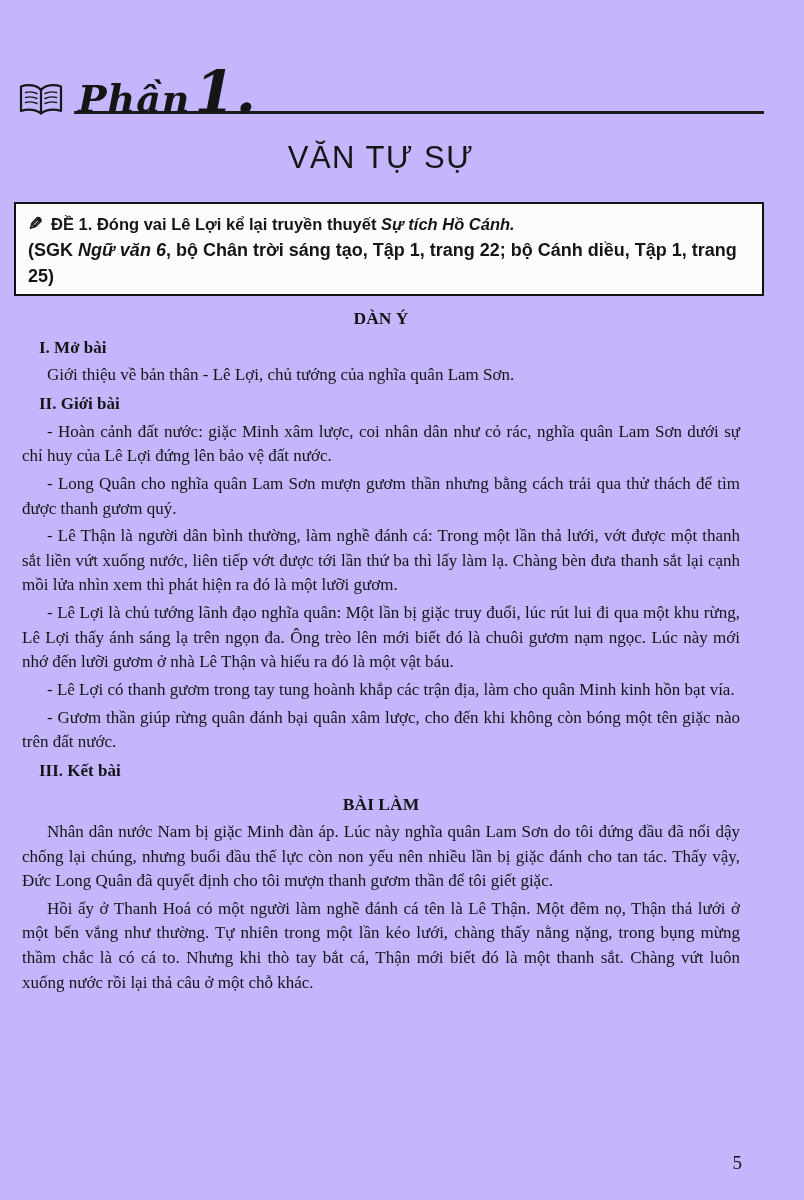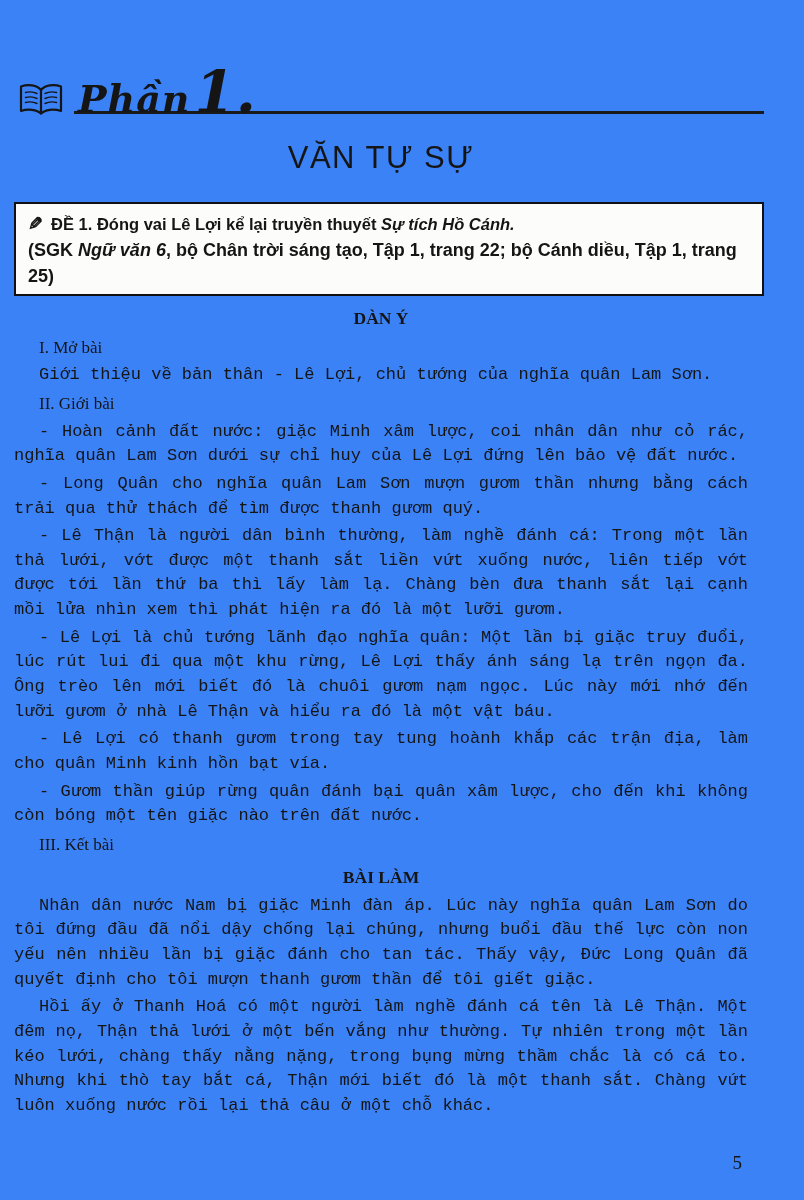--- a/index.html
+++ b/index.html
@@ -1,21 +1,21 @@
 <!DOCTYPE html>
 <html lang="vi"><head>
 <meta charset="utf-8">
 <title>Văn Tự Sự — Trang 5</title>
 <style>
   * { margin: 0; padding: 0; box-sizing: border-box; }
   html, body { background: #e9e9e9; }
   .page {
     width: 804px; height: 1200px;
     margin: 0 auto;
-    background: #3b82f6;
+    background: #c4b5fd;
     position: relative;
     overflow: hidden;
     color: #151515;
     font-family: "Liberation Serif", serif;
   }
 
   
   .part-header { position: absolute; top: 62px; left: 18px; right: 40px; height: 62px; }
   .header-rule { position: absolute; left: 56px; right: 0; bottom: 10px; height: 3px; background: #1a1a1a; }
   .book-icon { position: absolute; left: 0; bottom: 6px; line-height: 0; }
@@ -45,22 +45,22 @@
     line-height: 1.45;
     background: #fcfcfa;
   }
   .box-line1 { font-size: 16.5px; }
   .box-line2 { font-size: 18px; }
   .pencil-icon { display: inline-block; margin-right: 8px; font-size: 18px; transform: scaleX(-1) rotate(0deg); }
   .exercise-box em { font-style: italic; }
 
   .content { margin-top: 10px; font-size: 17px; line-height: 1.45; }
   .center-head { text-align: center; font-weight: bold; font-size: 17.5px; margin: 8px 0 2px; }
-  .sec-head { font-weight: normal; text-indent: 25px; margin: 4px 0 1px; }
-  .para { text-align: justify; text-indent: 25px; margin: 3px 0; font-family: Liberation Mono, monospace; }
+  .sec-head { font-weight: bold; text-indent: 25px; margin: 4px 0 1px; }
+  .para { text-align: justify; text-indent: 25px; margin: 3px 8px; }
 
   .page-number { position: absolute; right: 62px; bottom: 26px; font-size: 19px; }
 </style>
 </head>
 <body>
 
 <div class="page">
 
   <header class="part-header">
     <span class="header-rule"></span>

